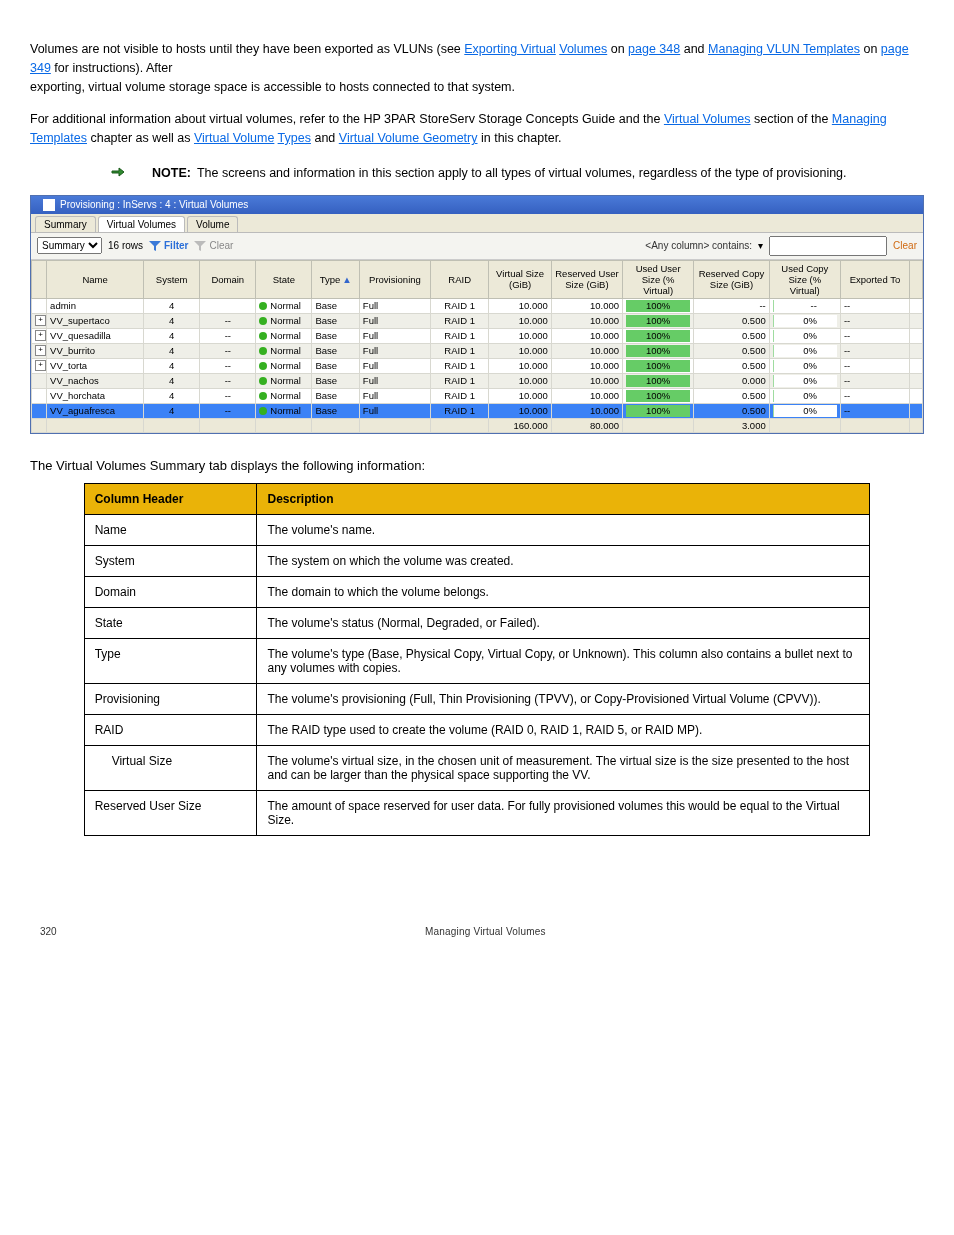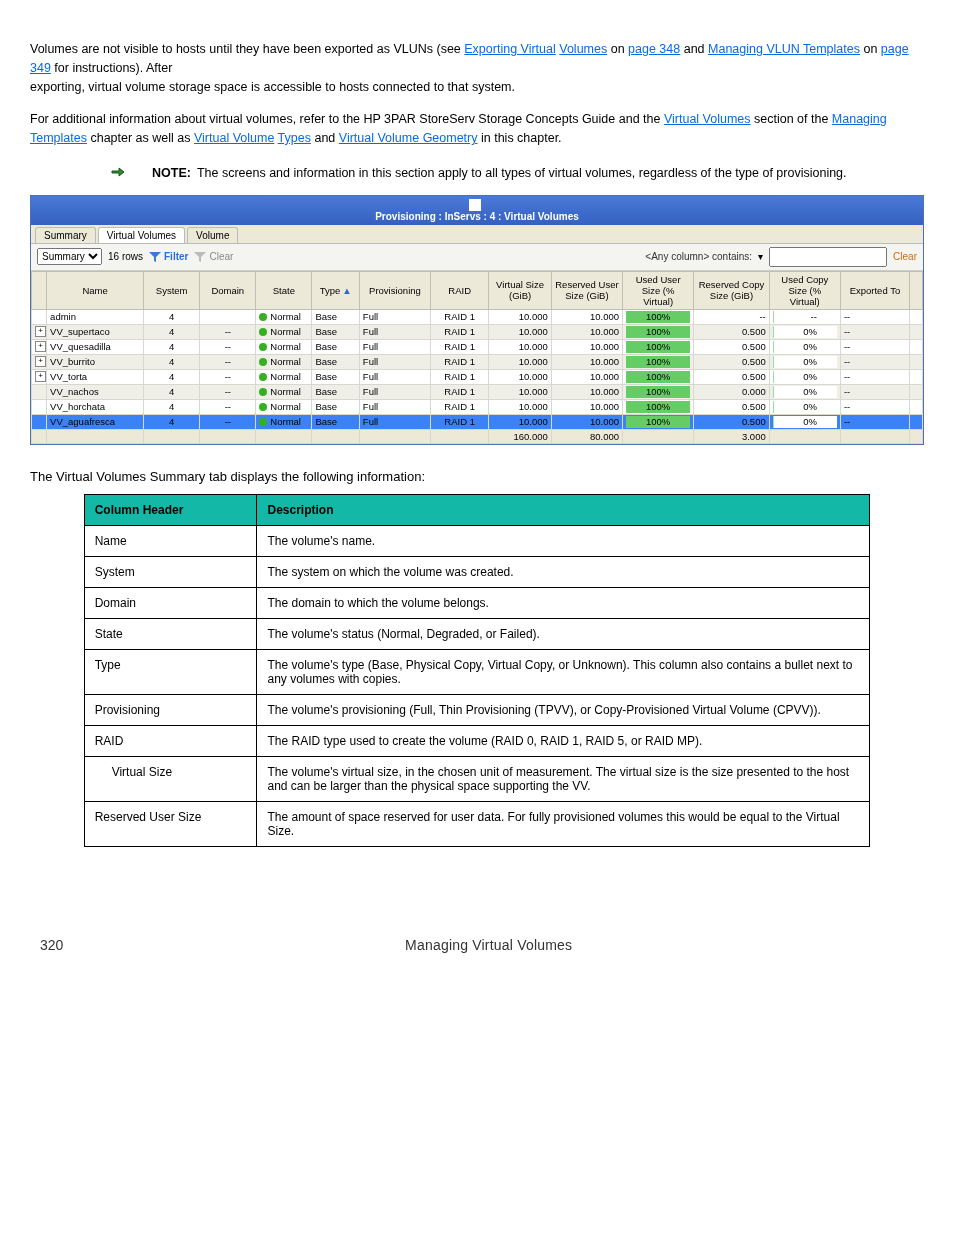--- a/index.html
+++ b/index.html
@@ -3,21 +3,21 @@
 <meta charset="utf-8">
 <style>
 body { margin:0; font-family:Arial,Helvetica,sans-serif; font-size:12px; color:#000; background:#fff; padding:40px 30px; width:954px; box-sizing:border-box; }
 .text-block { margin:0 0 14px 0; line-height:1.5; font-size:12.5px; }
 a { color:#0969e6; text-decoration:underline; }
 .note-row { display:flex; align-items:flex-start; margin:16px 0 12px 80px; }
 .note-icon { width:16px; height:16px; margin-right:8px; flex-shrink:0; }
 .note-label { font-weight:bold; margin-right:6px;padding-left:18px; }
 .note-text { font-size:12.5px; line-height:1.5; }
 .app-window { border:1px solid #5070b0; margin:8px 0 20px 0; font-size:10px; }
-.app-title { background:linear-gradient(#4a7ad8,#3560c0); color:#fff; padding:3px 1px; font-weight:bold; display:flex; align-items:center;flex-direction:column; }
+.app-title { background:linear-gradient(#4a7ad8,#3560c0); color:#fff; padding:3px 12px; font-weight:normal; display:flex; align-items:center; }
 .app-title-icon { width:12px; height:12px; background:#fff; margin-right:5px; display:inline-block; }
 .tabs-row { background:#ece9d8; padding:2px 4px 0 4px; display:flex; gap:2px; border-bottom:1px solid #bbb; }
 .tab { padding:2px 8px; background:#ece9d8; border:1px solid #bbb; border-bottom:none; font-size:10px; border-radius:3px 3px 0 0; }
 .tab.active { background:#fff; font-weight:normal; }
 .toolbar { display:flex; align-items:center; padding:3px 6px; gap:6px; background:#f4f4f0; border-bottom:1px solid #ccc; }
 .toolbar select { font-size:10px; height:17px; }
 .toolbar .rows-cnt { font-size:10px; }
 .toolbar .filter-link { color:#2a6ed8; font-weight:bold; font-size:10px; display:flex; align-items:center; gap:3px; }
 .toolbar .clear-link { color:#888; font-size:10px; display:flex; align-items:center; gap:3px; }
 .toolbar-spacer { flex:1; }
@@ -34,22 +34,22 @@
 .bar-fill { position:absolute; left:0; top:0; bottom:0; background:#66cc66; }
 .bar-fill2 { position:absolute; left:0; top:0; bottom:0; background:#9fdca0; }
 .bar-text { position:relative; text-align:right; padding-right:20px; }
 .numr { text-align:right; }
 .numc { text-align:center; }
 tfoot td { background:#ece9d8; border:1px solid #bfbfb3; font-size:9.5px; padding:2px 3px; }
 .expand { display:inline-block; width:9px; height:9px; border:1px solid #888; font-size:8px; line-height:8px; text-align:center; margin-right:3px; vertical-align:middle; background:#fff; }
 .section-head { font-size:13px; margin:24px 0 10px 0; }
 table.desc { border-collapse:collapse; width:88%; margin:0 auto; font-size:12px; }
 table.desc th, table.desc td { border:1px solid #000; padding:8px 10px; vertical-align:top; text-align:left; }
-table.desc th { font-weight:bold; background:#14b8a6; }
-.footer-row { display:flex; justify-content:space-between; margin-top:90px; font-size:14px; color:#333; padding:0 10px;}
+table.desc th { font-weight:bold; background:#eab308; }
+.footer-row { display:flex; justify-content:space-between; margin-top:90px; font-size:10px; color:#333; padding:0 10px;}
 .footer-row .mid { font-family:'Arial Narrow', Arial, sans-serif; letter-spacing:0.2px; }
 .sort-ico { color:#3366cc; margin-left:2px; }
 </style>
 </head>
 <body>
 
 <p class="text-block">
 <span>Volumes are not visible to hosts until they have been exported as VLUNs (see </span><a href="#">Exporting Virtual</a>
 <a href="#">Volumes</a><span> on </span><a href="#">page 348</a><span> and </span><a href="#">Managing VLUN Templates</a><span> on </span><a href="#">page 349</a><span> for instructions). After</span><br>
 <span>exporting, virtual volume storage space is accessible to hosts connected to that system.</span>

